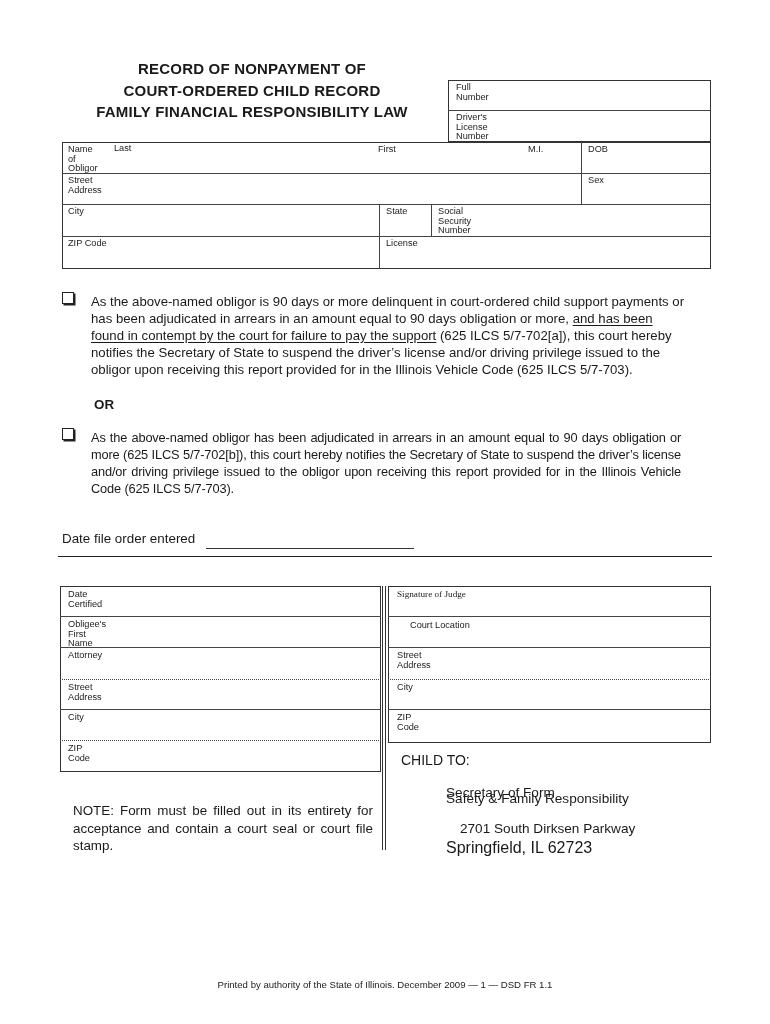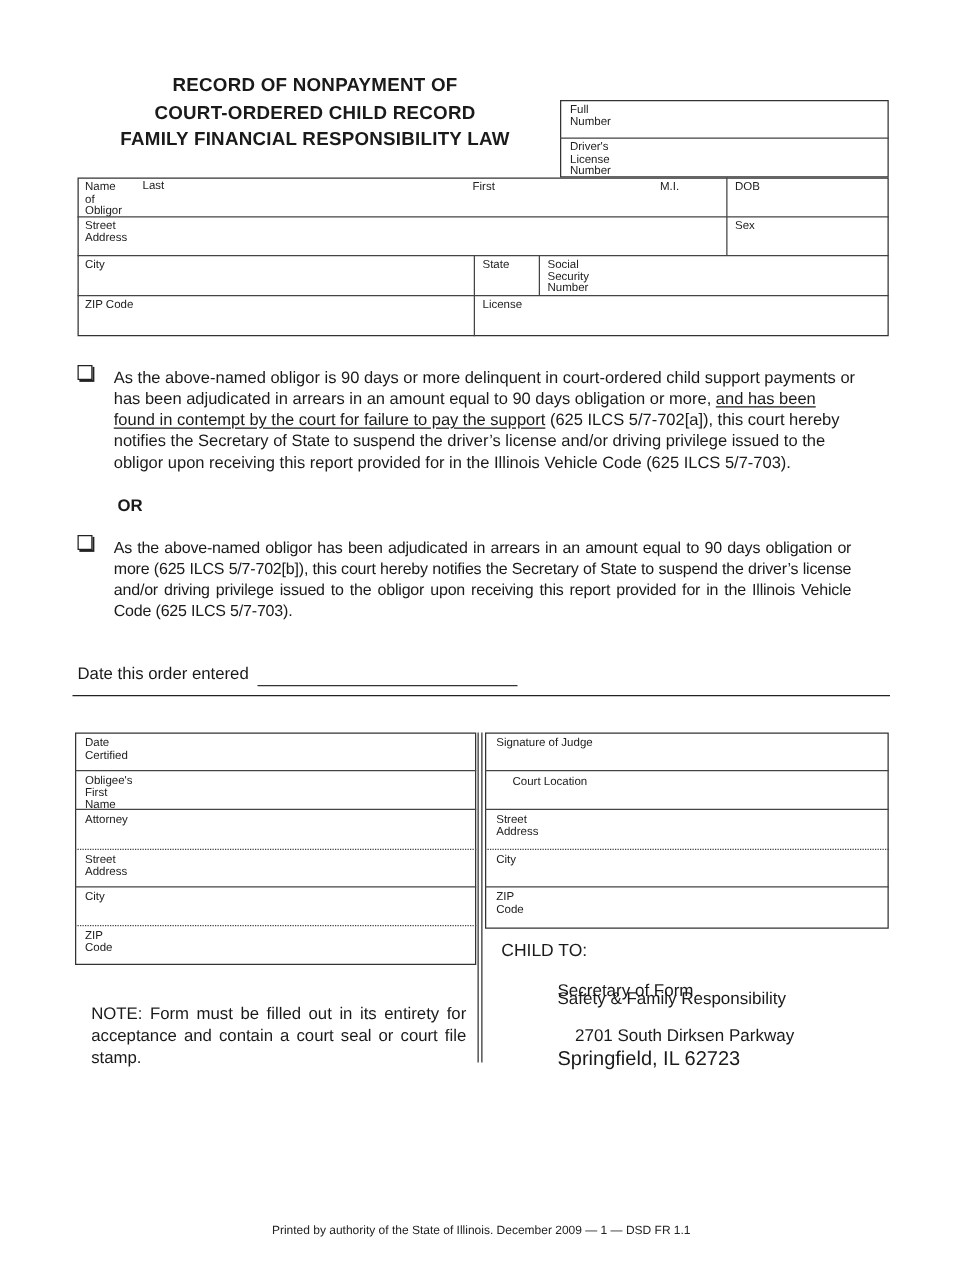--- a/index.html
+++ b/index.html
@@ -80,21 +80,21 @@
 <div class="cb" style="left:62px; top:292px;"></div>
 <div class="para" style="left:91px; top:293px; width:595px; font-size:13.2px;">
   <span>As the above-named obligor is 90 days or more delinquent in court-ordered child support payments or has been adjudicated in arrears in an amount equal to 90 days obligation or more, </span><span class="u">and has been found in contempt by the court for failure to pay the support</span><span> (625 ILCS 5/7-702[a]), this court hereby notifies the Secretary of State to suspend the driver’s license  and/or driving privilege issued to the obligor upon receiving this report provided for in the Illinois Vehicle Code  (625 ILCS 5/7-703).</span>
 </div>
 
 <div class="abs" style="left:94px; top:397px; font-weight:bold; font-size:13.4px;">OR</div>
 
 <div class="cb" style="left:62px; top:428px;"></div>
 <div class="para j" style="left:91px; top:429px; width:590px; font-size:12.8px; letter-spacing:-0.15px;">As the above-named obligor has been adjudicated in arrears in an amount equal to 90 days obligation or more (625 ILCS 5/7-702[b]), this court hereby notifies the Secretary of State to suspend the driver’s license  and/or driving privilege issued to the obligor upon receiving this report provided for in the Illinois Vehicle Code  (625 ILCS 5/7-703).</div>
 
-<div class="abs" style="left:62px; top:531px; font-size:13.4px;">Date this order entered</div>
+<div class="abs" style="left:62px; top:531px; font-size:13.4px;">Date file order entered</div>
 <input class="inp" style="left: 206px; top: 530px; width: 204px; height: 16px; border-bottom: 1px solid rgb(51, 51, 51);">
 <div class="hl" style="left:58px; top:556px; width:654px; border-top:1.5px solid #222;"></div>
 
 <div class="box" style="left:60px; top:586px; width:321px; height:186px;"></div>
 <div class="hl" style="left:60px; top:616px; width:321px;"></div>
 <div class="hl" style="left:60px; top:647px; width:321px;"></div>
 <div class="hl" style="left:60px; top:679px; width:321px; border-top-style:dotted;"></div>
 <div class="hl" style="left:60px; top:709px; width:321px;"></div>
 <div class="hl" style="left:60px; top:740px; width:321px; border-top-style:dotted;"></div>
 
@@ -117,21 +117,21 @@
 <input class="inp" style="left: 110px; top: 747px; width: 265px; height: 20px;">
 
 <div class="dbl" style="left:382px; top:586px; height:264px;"></div>
 
 <div class="box" style="left:388px; top:586px; width:323px; height:157px;"></div>
 <div class="hl" style="left:388px; top:616px; width:323px;"></div>
 <div class="hl" style="left:388px; top:647px; width:323px;"></div>
 <div class="hl" style="left:388px; top:679px; width:323px; border-top-style:dotted;"></div>
 <div class="hl" style="left:388px; top:709px; width:323px;"></div>
 
-<div class="lbl" style="left:397px; top:590px;">Signature of Judge</div>
+<div class="lbl" style="left:397px; top:590px;font-family:Liberation Serif, serif;">Signature of Judge</div>
 <input class="inp" style="left: 480px; top: 592px; width: 225px; height: 20px;">
 <div class="lbl" style="left:397px; top:621px;margin-left:13px;">Court Location</div>
 <input class="inp" style="left: 470px; top: 624px; width: 235px; height: 20px;">
 <div class="lbl" style="left:397px; top:651px;">Street
 Address</div>
 <input class="inp" style="left: 440px; top: 655px; width: 265px; height: 20px;">
 <div class="lbl" style="left:397px; top:683px;">City</div>
 <input class="inp" style="left: 440px; top: 686px; width: 265px; height: 20px;">
 <div class="lbl" style="left:397px; top:713px;">ZIP
 Code</div>

